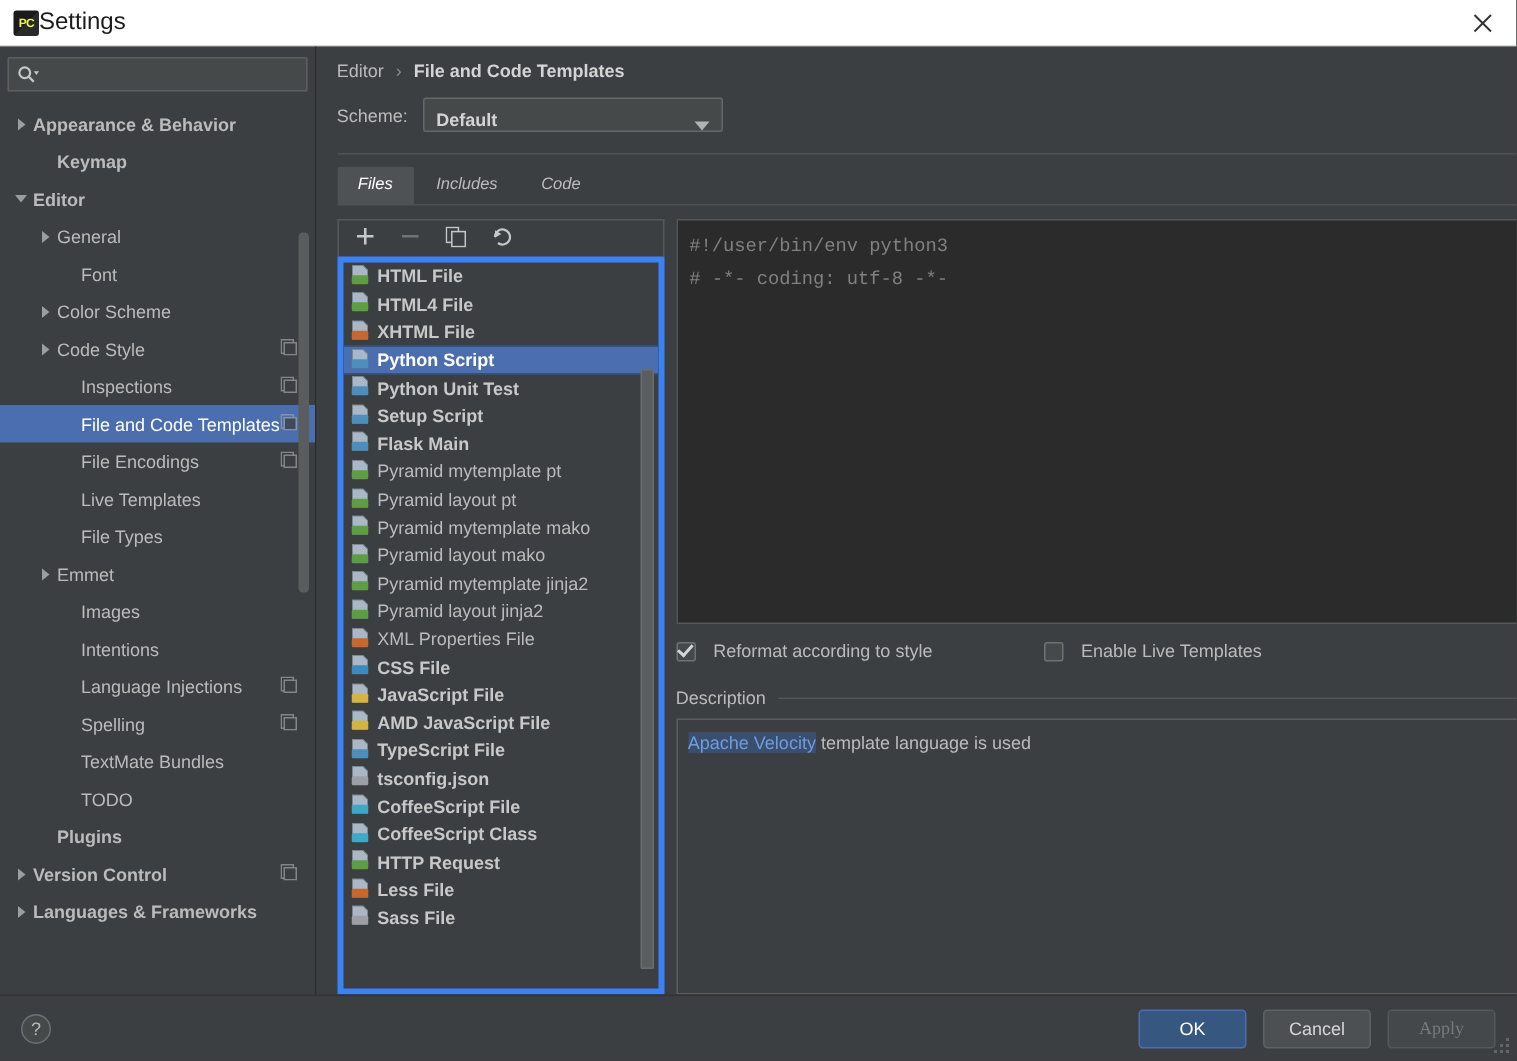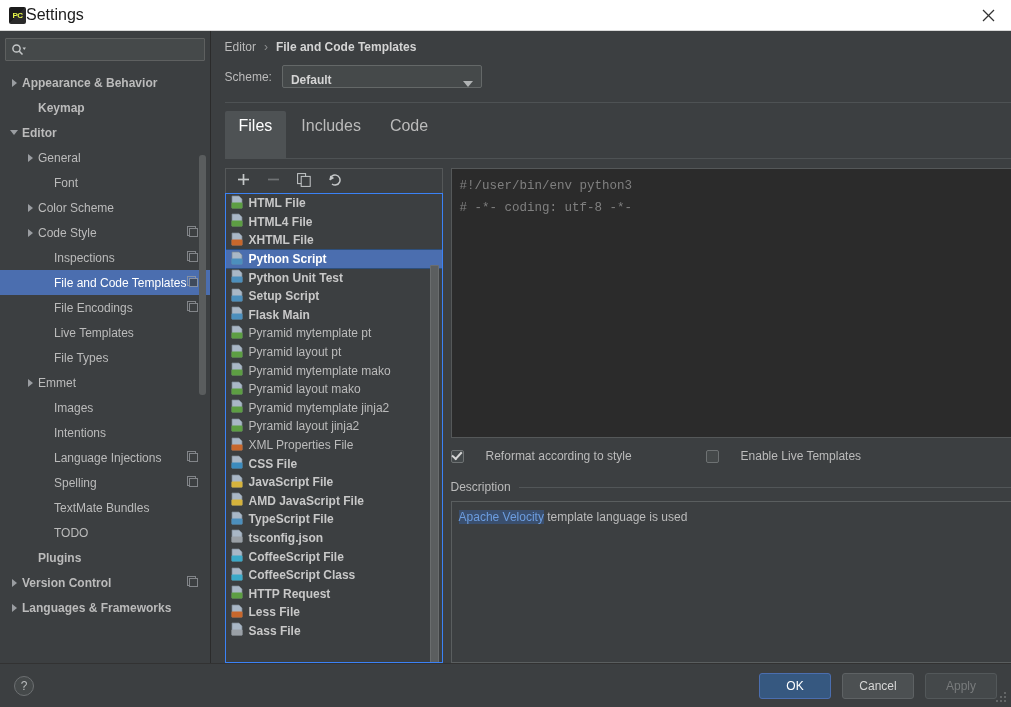--- a/index.html
+++ b/index.html
@@ -106,40 +106,41 @@
     display:flex; align-items:flex-end; padding:0 4px 0 8px; border-radius:2px;
     position:relative; color:#d4d4d4; font-weight:bold; font-size:12px;
   }
   .combo .cv { flex:1; }
   .combo .caret { width:0;height:0;border-left:5px solid transparent;
     border-right:5px solid transparent;border-top:6px solid #b0b3b4; margin-right:4px; }
 
   .tabs-sep { height:1px; background:#4e5254; margin: 2px 0 0 0; width: 983px; }
   .tabs { display:flex; margin-top:8px; gap:1px; }
   .tab {
-    padding: 5px 13px 22px 13px; font-size:16px; color:#bbbbbb;
+    padding: 5px 13px 6px 13px; font-size:11px; color:#bbbbbb;
     background: transparent; border:1px solid transparent; border-radius:2px 2px 0 0;
     cursor:default;
+    font-style:italic;
   }
   .tab.active { background:#4e5254; color:#ffffff; }
   .tabs-underline { height:1px; background:#4e5254; width:983px; }
 
   .panes { flex:1; display:flex; margin-top:9px; gap:8px; padding-right:0px; }
 
   
   .listpanel { width:218px; display:flex; flex-direction:column; }
   .list-toolbar {
     height: 25px; background:#3c3f41; border:1px solid #555859; border-bottom:none;
     display:flex; align-items:center; gap:14px; padding-left:10px;
   }
   .tb-btn { width:16px;height:16px;display:flex;align-items:center;justify-content:center;
             cursor:default; }
   .tb-btn.disabled { opacity:.38; }
   .filelist {
-    flex:1; background:#3c3f41; border:1px solid #3b82f6;
+    flex:1; background:#3c3f41; border:4px solid #3b82f6;
     overflow:hidden; position:relative;
   }
   .fl-inner { position:absolute; inset:0; overflow:hidden; }
   .fl-row {
     height:18.6px; display:flex; align-items:center; padding-left:4px; gap:5px;
     white-space:nowrap; cursor:default;
   }
   .fl-row.sel { background:#4b6eaf; outline:1px solid #2d4f7c; }
   .fl-row .fname { font-size:12px; color:#bbbbbb; }
   .fl-row.bold .fname { font-weight:bold; color:#c8c8c8; }
@@ -155,21 +156,21 @@
   .rightcol { flex:1; display:flex; flex-direction:column; padding-right:0; }
   .editor {
     height: 270px; background:#2b2b2b; border:1px solid #555859;
     padding: 6px 8px; font-family:"Liberation Mono", monospace;
     font-size:12.5px; color:#808080; line-height:1.76; overflow:hidden;
     position:relative;
   }
   .editor .cline { white-space:pre; }
 
   .optrow { display:flex; align-items:center; margin-top:11px; gap:0; }
-  .chk-item { display:flex; align-items:center; gap:22px; cursor:default; }
+  .chk-item { display:flex; align-items:center; gap:12px; cursor:default; }
   .chk {
     width:13px;height:13px;background:#45494a;border:1px solid #6e7273;
     display:flex;align-items:center;justify-content:center;border-radius:2px;flex:none;
   }
   .chk.on { background:#43484a; }
   .chk.on:after {
     content:""; width:4px;height:8px;border:solid #d5d5d5;
     border-width:0 2px 2px 0; transform:rotate(42deg) translate(-1px,-1px);
   }
   .chk-label { font-size:12px; }
@@ -195,21 +196,21 @@
     background:#45494a; color:#b9bcbd; font-size:12px;
     display:flex;align-items:center;justify-content:center; cursor:default;
   }
   .btns { margin-left:auto; display:flex; gap:11px; align-items:center; }
   .btn {
     min-width:72px; height:26px; padding:0 16px; border-radius:3px;
     font-size:12px; display:flex;align-items:center;justify-content:center;
     border:1px solid #5e6264; background:#4c5052; color:#d6d6d6; cursor:default;
   }
   .btn.primary { background:#365880; border-color:#4b6eaf; color:#ffffff; }
-  .btn.disabled { color:#787b7c; border-color:#53585a; background:#44484a; }
+  .btn.disabled { color:#787b7c; border-color:#53585a; background:#44484a;font-family:Liberation Serif, serif; }
   .resize-grip { position:absolute; right:3px; bottom:3px; width:14px; height:14px; opacity:.5; }
 </style>
 </head>
 <body>
 
 <div class="titlebar">
   <div class="pc-logo">PC</div>
   <div class="title-text">Settings</div>
   <div class="close-btn">
     <svg width="13" height="13" viewBox="0 0 13 13">

